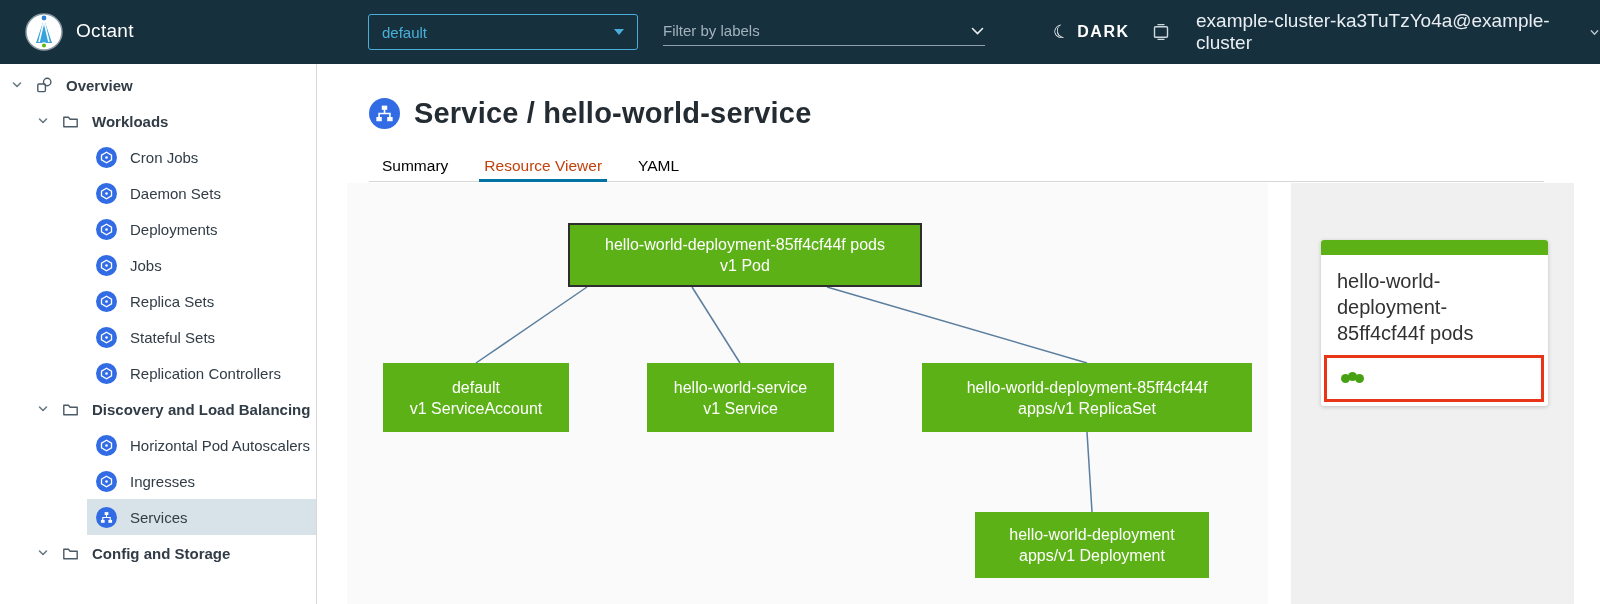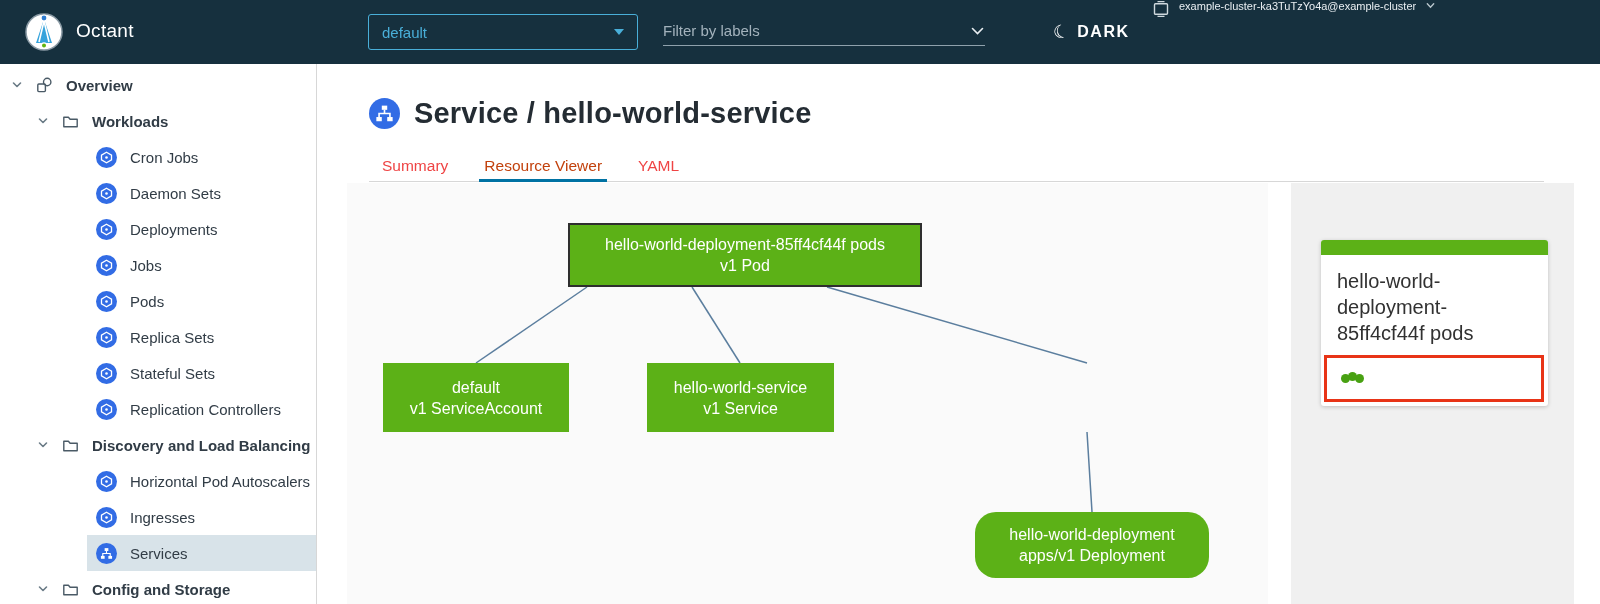--- a/index.html
+++ b/index.html
@@ -20,41 +20,41 @@
   .ns-select .val { color:#49afd9; font-size:15px; }
   .caret-down { width:0; height:0; border-left:5px solid transparent; border-right:5px solid transparent; border-top:6px solid #49afd9; }
   .filter { position:absolute; left:663px; top:16px; width:322px; height:30px;
     border-bottom:1px solid #8fa1ac; display:flex; align-items:center; }
   .filter input { flex:1; background:transparent; border:none; outline:none;
     color:#cfd8dd; font-size:15px; font-family:inherit; }
   .filter input::placeholder { color:#a3b2bc; }
   .theme-toggle { position:absolute; left:1053px; top:0; height:64px; display:flex; align-items:center; color:#ffffff; cursor:pointer; }
   .moon { font-size:18px; margin-right:8px; transform:rotate(-12deg); }
   .theme-label { font-size:16px; font-weight:700; letter-spacing:1.6px; }
-  .cluster { position:absolute; left:1152px; top:0; height:64px; display:flex; gap:9px; color:#e9eef2; font-size:11px; cursor:pointer; }
+  .cluster { position:absolute; left:1152px; top:0; height:64px; display:flex; align-items:center; gap:26px; color:#e9eef2; font-size:19px; cursor:pointer; }
 
   
   .sidebar { position:absolute; left:0; top:64px; width:317px; height:540px; background:#ffffff;
     border-right:1px solid #d7d7d7; padding-top:3px; z-index:4; }
   .nav-row { height:36px; display:flex; align-items:center; gap:13px; font-size:15px; color:#313c46; cursor:pointer; }
   .nav-row.group { font-weight:700; }
   .nav-row.lv0 { padding-left:11px; }
   .nav-row.lv1 { padding-left:37px; }
   .nav-row.lv2 { padding-left:96px; }
   .nav-row.selected { background:linear-gradient(to right, transparent 87px, #d8e3e9 87px); }
   .k8s-badge { width:21px; height:21px; border-radius:50%; background:#326ce5; display:flex; align-items:center; justify-content:center; flex:0 0 auto; }
 
   
   .content { position:absolute; left:347px; top:64px; width:1253px; height:540px; background:#ffffff;padding-left:24px; }
   .title-row { position:absolute; left:22px; top:33px; display:flex; align-items:center; gap:14px; }
   .title-badge { width:31px; height:31px; border-radius:50%; background:#326ce5; display:flex; align-items:center; justify-content:center; }
   .page-title { font-size:29px; color:#242c33; letter-spacing:.2px; }
   .tabs { position:absolute; left:22px; right:56px; top:86px; height:32px;
     border-bottom:1px solid #d7d7d7; display:flex; padding-left:8px; }
-  .tab { position:relative; margin-right:26px; padding:0 5px; font-size:15.5px; color:#ef4444;
+  .tab { position:relative; margin-right:26px; padding:0 5px; font-size:15.5px; color:#000000;
     display:flex; align-items:center; cursor:pointer; }
   .tab.active { color:#c2410c; }
   .tab.active::after { content:""; position:absolute; left:0; right:0; bottom:-1px; height:3px; background:#0072a3; }
 
   
   .canvas { position:absolute; left:0; top:119px; width:921px; height:421px; background:#fafafa; }
   .edges-svg { position:absolute; left:0; top:0; }
   .gnode { position:absolute; background:#5cb117; color:#ffffff; display:flex; flex-direction:column;
     align-items:center; justify-content:center; text-align:center; font-size:16px; line-height:21px; cursor:pointer; }
   .gnode.selected { border:2px solid #2e2e2e; }
@@ -185,29 +185,20 @@
       </span>
       <span>Jobs</span>
     </div>
     <div class="nav-row lv2">
       <span class="k8s-badge">
         <svg width="13" height="13" viewBox="0 0 14 14" fill="none" stroke="#fff" stroke-width="1.4">
           <polygon points="7,1.4 12.4,4.4 12.4,9.6 7,12.6 1.6,9.6 1.6,4.4"></polygon>
           <circle cx="7" cy="7" r="1.4" fill="#fff" stroke="none"></circle>
         </svg>
       </span>
-      <span>Pods</span>
-    </div>
-    <div class="nav-row lv2">
-      <span class="k8s-badge">
-        <svg width="13" height="13" viewBox="0 0 14 14" fill="none" stroke="#fff" stroke-width="1.4">
-          <polygon points="7,1.4 12.4,4.4 12.4,9.6 7,12.6 1.6,9.6 1.6,4.4"></polygon>
-          <circle cx="7" cy="7" r="1.4" fill="#fff" stroke="none"></circle>
-        </svg>
-      </span>
       <span>Replica Sets</span>
     </div>
     <div class="nav-row lv2">
       <span class="k8s-badge">
         <svg width="13" height="13" viewBox="0 0 14 14" fill="none" stroke="#fff" stroke-width="1.4">
           <polygon points="7,1.4 12.4,4.4 12.4,9.6 7,12.6 1.6,9.6 1.6,4.4"></polygon>
           <circle cx="7" cy="7" r="1.4" fill="#fff" stroke="none"></circle>
         </svg>
       </span>
       <span>Stateful Sets</span>
@@ -310,21 +301,25 @@
         <span>v1 Pod</span>
       </div>
       <div class="gnode" style="left: 36px; top: 180px; width: 186px; height: 69px; background: rgb(92, 177, 23);">
         <span>default</span>
         <span>v1 ServiceAccount</span>
       </div>
       <div class="gnode" style="left: 300px; top: 180px; width: 187px; height: 69px; background: rgb(92, 177, 23);">
         <span>hello-world-service</span>
         <span>v1 Service</span>
       </div>
-      <div class="gnode" style="left: 628px; top: 329px; width: 234px; height: 66px; background: rgb(92, 177, 23); border-radius: 21px;">
+      <div class="gnode" style="left: 575px; top: 180px; width: 330px; height: 69px; background: rgb(92, 177, 23);">
+        <span>hello-world-deployment-85ff4cf44f</span>
+        <span>apps/v1 ReplicaSet</span>
+      </div>
+      <div class="gnode" style="left: 628px; top: 329px; width: 234px; height: 66px; background: rgb(92, 177, 23);">
         <span>hello-world-deployment</span>
         <span>apps/v1 Deployment</span>
       </div>
     </div>
 
   <div class="panel">
     <div class="mini-card">
       <div class="mini-card-bar" style="background: rgb(92, 177, 23);"></div>
       <div class="mini-card-title">hello-world-deployment-85ff4cf44f pods</div>
       <div class="pod-status-box" id="podStatusBox" style="border-color: rgb(232, 52, 23);">

